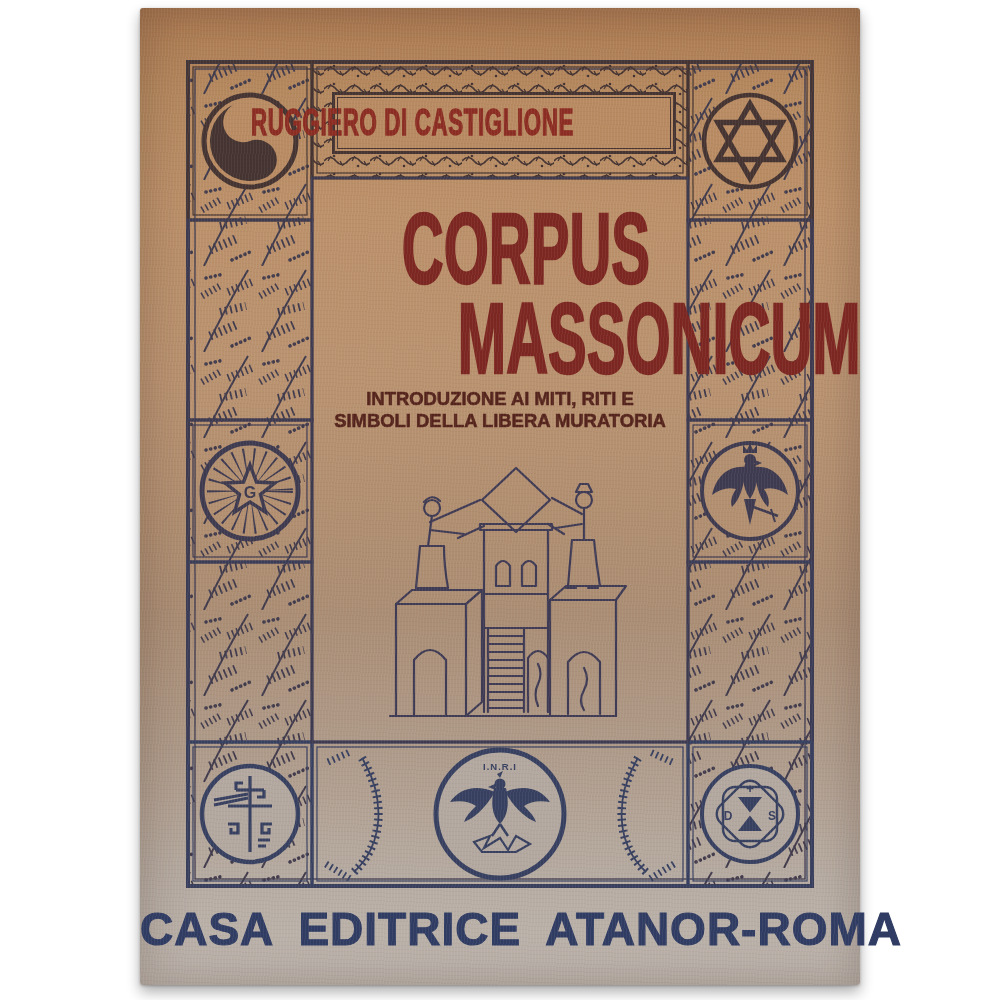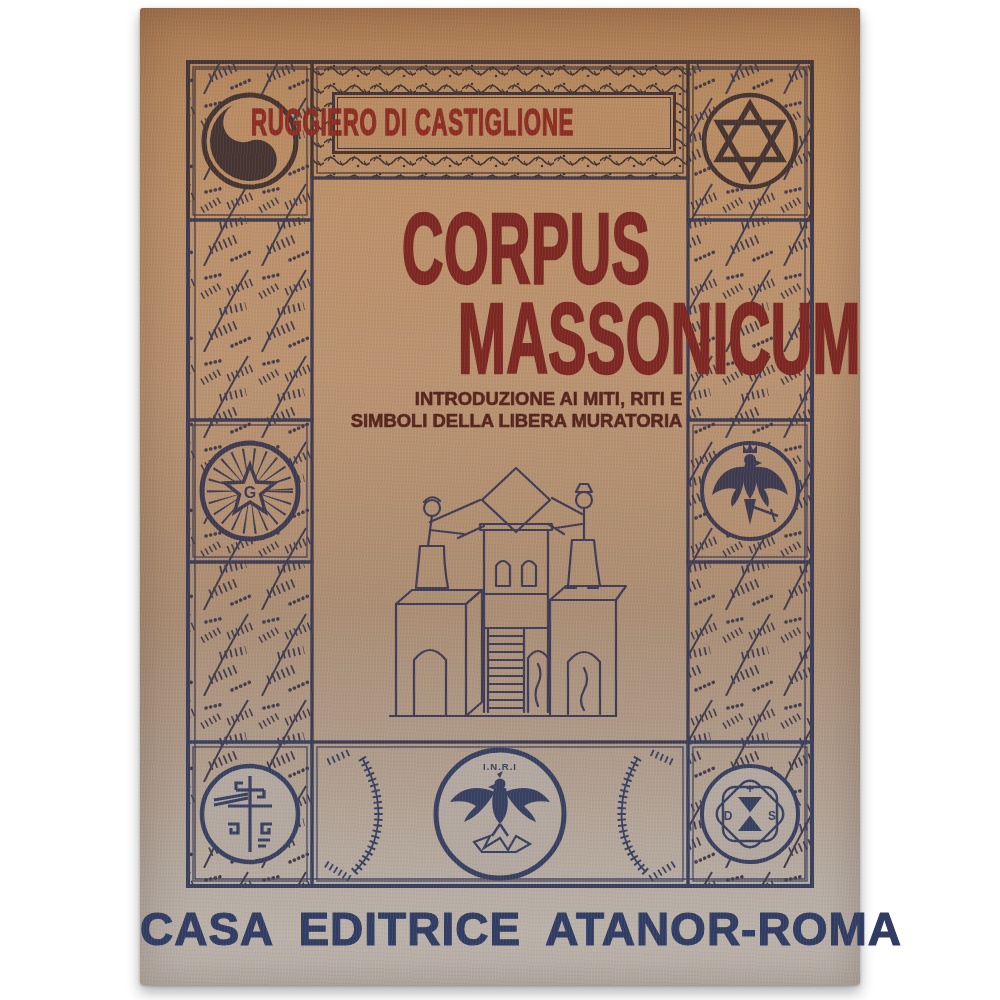--- a/index.html
+++ b/index.html
@@ -16,21 +16,21 @@
   .ornaments{position:absolute;left:0;top:0;}
   .plate{position:absolute;left:172px;top:84px;width:344px;height:62px;background:#b88a62;
          border:3.5px solid #453431;box-sizing:border-box;display:flex;align-items:center;justify-content:flex-end;margin-left:20px;}
   .plate::after{content:"";position:absolute;inset:2px;border:1.5px solid #453431;}
   .author{font-size:36px;font-weight:bold;color:#8c2d23;-webkit-text-stroke:1.3px #8c2d23;
           white-space:nowrap;transform:scaleX(.62);letter-spacing:1px;}
   .titlebox{position:absolute;left:172px;width:376px;text-align:center;color:#7d2722;}
   .t1{top:200px;} .t2{top:290px;}
   .title-line{display:inline-block;font-size:100px;line-height:80px;font-weight:bold;
           -webkit-text-stroke:2.5px #7d2722;transform:scaleX(.58);white-space:nowrap;}
-  .subtitle{position:absolute;left:172px;top:380px;width:376px;text-align:right;color:#55241c;
+  .subtitle{position:absolute;left:172px;top:380px;width:376px;text-align:center;color:#55241c;
           font-size:19px;line-height:21.5px;font-weight:bold;-webkit-text-stroke:.6px #55241c;}
   .subtitle div{white-space:nowrap;transform:scaleX(.97);}
   .publisher{position:absolute;left:0;top:894px;width:720px;text-align:center;color:#303c63;
           font-size:46px;font-weight:bold;-webkit-text-stroke:1.1px #303c63;letter-spacing:1px;
           word-spacing:12px;white-space:nowrap;}
   text{font-family:"Liberation Sans",sans-serif;}
 </style>
 </head>
 <body>
 

